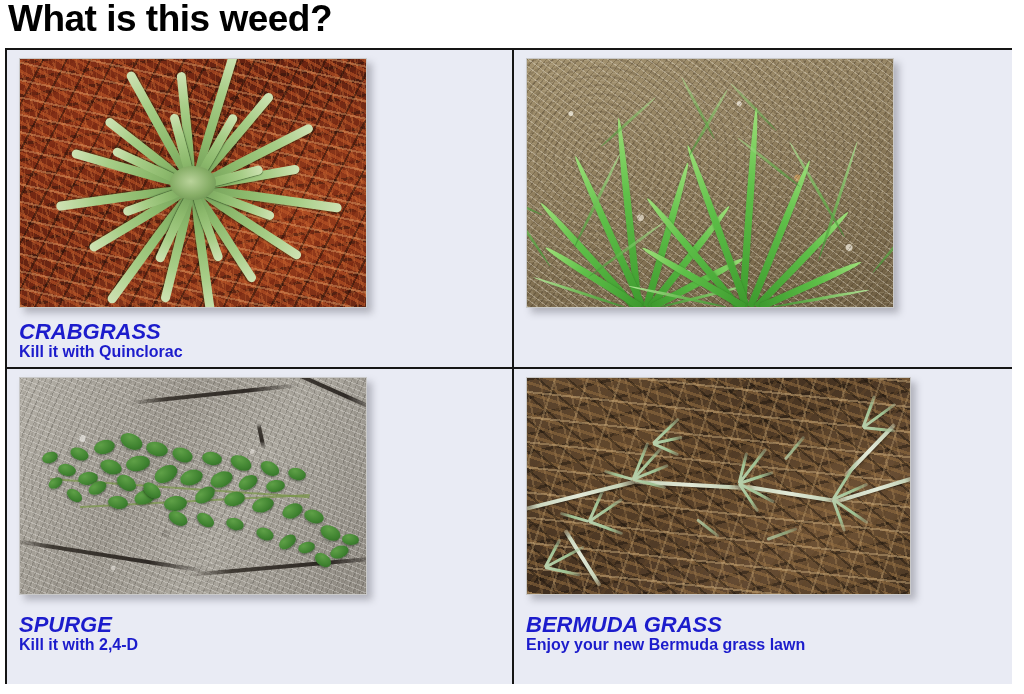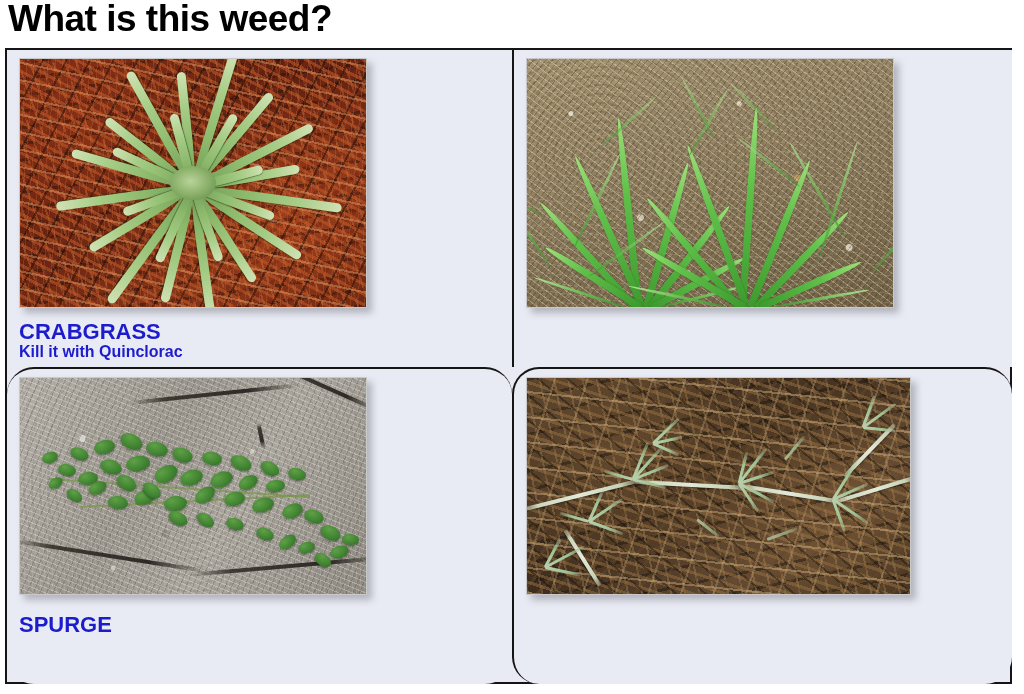--- a/index.html
+++ b/index.html
@@ -41,21 +41,21 @@
     grid-template-columns: 505px 500px;
     grid-template-rows: 317px 317px;
   }
   .weed-cell {
     position: relative;
     box-sizing: border-box;
     background: #e9ebf4;
     overflow: hidden;
   }
   .weed-cell.col-right { border-left: 2px solid #151515; }
-  .weed-cell.row-bottom { border-top: 2px solid #151515; border-radius: 27px; }
+  .weed-cell.row-bottom { border-top: 2px solid #151515; }
 
   .cell-inner {
     position: absolute;
     left: 0; top: 0; right: 0; bottom: 0;
     padding: 8px 0 0 12px;
     box-sizing: border-box;
   }
 
   
   .photo {
@@ -74,20 +74,21 @@
   .caption {
     margin-top: 12px;
   }
   .weed-name {
     font-family: "Liberation Sans", sans-serif;
     font-size: 22px;
     font-weight: bold;
     color: #1c1ccc;
     line-height: 1.05;
     white-space: nowrap;
+    font-style: italic;
   }
   .weed-treatment {
     font-family: "Liberation Sans", sans-serif;
     font-size: 16px;
     font-weight: bold;
     color: #1c1ccc;
     line-height: 1.15;
     margin-top: 0;
     white-space: nowrap;
   }
@@ -392,20 +393,21 @@
         <div class="spurge-leaf" style="left:258px; top:158px; width:19px; height:12px; transform:rotate(-36deg);"></div>
         <div class="spurge-leaf" style="left:284px; top:132px; width:20px; height:13px; transform:rotate(18deg);"></div>
         <div class="spurge-leaf" style="left:278px; top:164px; width:17px; height:11px; transform:rotate(-14deg);"></div>
         <div class="spurge-leaf" style="left:300px; top:148px; width:21px; height:14px; transform:rotate(26deg);"></div>
         <div class="spurge-leaf" style="left:310px; top:168px; width:19px; height:12px; transform:rotate(-20deg);"></div>
         <div class="spurge-leaf" style="left:294px; top:176px; width:18px; height:12px; transform:rotate(36deg);"></div>
         <div class="spurge-leaf" style="left:322px; top:156px; width:17px; height:11px; transform:rotate(6deg);"></div>
       </div>
       <div class="caption" style="margin-top:18px;">
         <div class="weed-name">SPURGE</div>
+        <div class="weed-treatment">Kill it with 2,4-D</div>
       </div>
     </div>
   </div>
 
   <div class="weed-cell col-right row-bottom">
     <div class="cell-inner">
       <div class="photo" style="width:385px;height:218px;">
         <div class="layer bg-brownmulch"></div>
         <div class="layer brownmulch-sticks"></div>
 
@@ -448,17 +450,19 @@
 
         <div class="bermuda-blade" style="left:18px;  top:188px; width:44px; transform:rotate(-28deg);"></div>
         <div class="bermuda-blade" style="left:18px;  top:188px; width:36px; transform:rotate(12deg);"></div>
         <div class="bermuda-blade" style="left:18px;  top:188px; width:32px; transform:rotate(-62deg);"></div>
 
         <div class="bermuda-blade" style="left:258px; top:80px;  width:30px; transform:rotate(-50deg); opacity:.8;"></div>
         <div class="bermuda-blade" style="left:170px; top:140px; width:28px; transform:rotate(38deg);  opacity:.8;"></div>
         <div class="bermuda-blade" style="left:240px; top:160px; width:32px; transform:rotate(-20deg); opacity:.75;"></div>
       </div>
       <div class="caption" style="margin-top:18px;">
+        <div class="weed-name">BERMUDA GRASS</div>
+        <div class="weed-treatment">Enjoy your new Bermuda grass lawn</div>
       </div>
     </div>
   </div>
 
 </div>
 
 </body></html>

